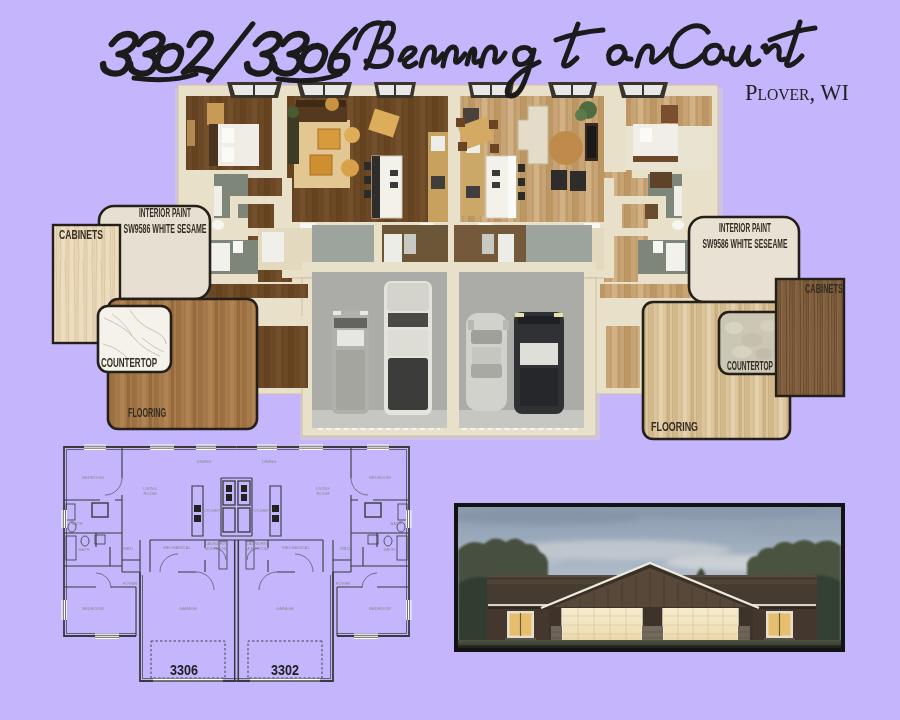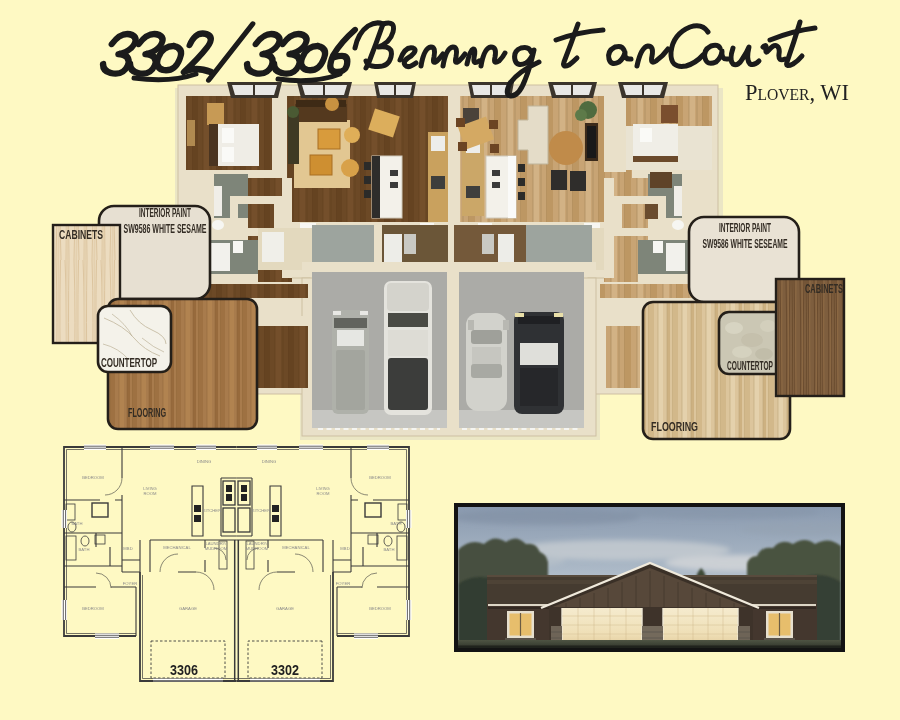--- a/index.html
+++ b/index.html
@@ -1,15 +1,15 @@
 <!DOCTYPE html>
 <html><head><meta charset="utf-8">
 <style>
 html,body{margin:0;padding:0;background:#fff;}
-#page{position:relative;width:900px;height:720px;overflow:hidden;background:#fef9c3;font-family:"Liberation Sans",sans-serif;}
+#page{position:relative;width:900px;height:720px;overflow:hidden;background:#c4b5fd;font-family:"Liberation Sans",sans-serif;}
 </style></head>
 <body>
 <div id="page">
 <svg width="900" height="720" viewBox="0 0 900 720" xmlns="http://www.w3.org/2000/svg">
 <defs>
   <linearGradient id="skyg" x1="0" y1="0" x2="0" y2="1">
     <stop offset="0" stop-color="#8A9AAF"></stop>
     <stop offset="0.45" stop-color="#ACB9C7"></stop>
     <stop offset="0.75" stop-color="#C7CED5"></stop>
     <stop offset="1" stop-color="#C0C8CE"></stop>

